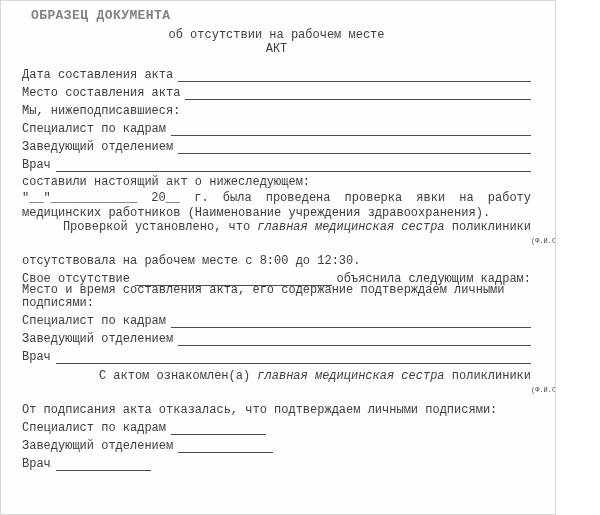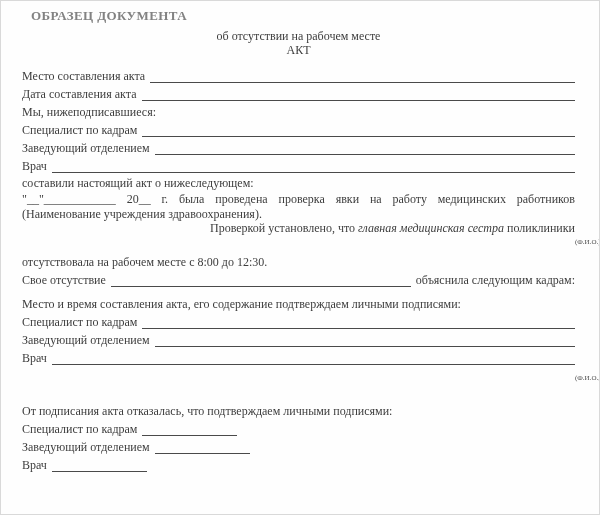--- a/index.html
+++ b/index.html
@@ -1,19 +1,19 @@
 <!DOCTYPE html>
 <html><head>
 <meta charset="utf-8">
 <style>
   html,body { margin:0; padding:0; background:#ffffff; }
   .page {
-    width:600px; height:515px; box-sizing:border-box;
+    width:556px; height:515px; box-sizing:border-box;
     border:1px solid #d9d9d9; background:#fefefe; overflow:hidden;
-    font-family:Liberation Serif, serif; color:#3d3d3d;
+    font-family:Liberation Mono, monospace; color:#3d3d3d;
   }
   .sample-label {
     margin:7px 0 0 30px; font-size:13px; font-weight:700;
     color:#828282; letter-spacing:.4px;
   }
   .doc { padding:0 24px 0 21px; font-size:12px; }
   .title { text-align:center; line-height:13.5px; margin:6px 0 8px; }
   .row { display:flex; align-items:flex-end; height:18px; }
   .row .lbl { white-space:nowrap; line-height:13px; }
   .plain { height:17px; display:flex; align-items:flex-end; line-height:13px; }
@@ -36,25 +36,25 @@
 <div class="page">
   <div class="sample-label">ОБРАЗЕЦ ДОКУМЕНТА</div>
 
   <div class="doc">
     <div class="title">
       <div>об отсутствии на рабочем месте</div>
       <div>АКТ</div>
     </div>
 
     <div class="row">
-      <span class="lbl">Место составления акта</span>
+      <span class="lbl">Дата составления акта</span>
       <span class="fill"></span>
     </div>
     <div class="row">
-      <span class="lbl">Дата составления акта</span>
+      <span class="lbl">Место составления акта</span>
       <span class="fill"></span>
     </div>
 
     <div class="plain tallplain">Мы, нижеподписавшиеся:</div>
 
     <div class="row">
       <span class="lbl">Специалист по кадрам</span>
       <span class="fill"></span>
     </div>
     <div class="row">
@@ -99,20 +99,21 @@
       <span class="fill"></span>
     </div>
     <div class="row">
       <span class="lbl">Врач</span>
       <span class="fill"></span>
     </div>
 
     <div class="gap6"></div>
 
     <div class="row cap">
+      <span class="lbl"><span>С актом ознакомлен(а)</span> <span class="it">главная медицинская сестра</span> <span>поликлиники</span></span>
       <span class="fill">
           <span class="caption">(Ф.И.О., подпись, дата)</span>
         </span>
     </div>
 
     <div class="plain tallplain">От подписания акта отказалась, что подтверждаем личными подписями:</div>
 
     <div class="row">
       <span class="lbl">Специалист по кадрам</span>
       <span class="fill short"></span>

